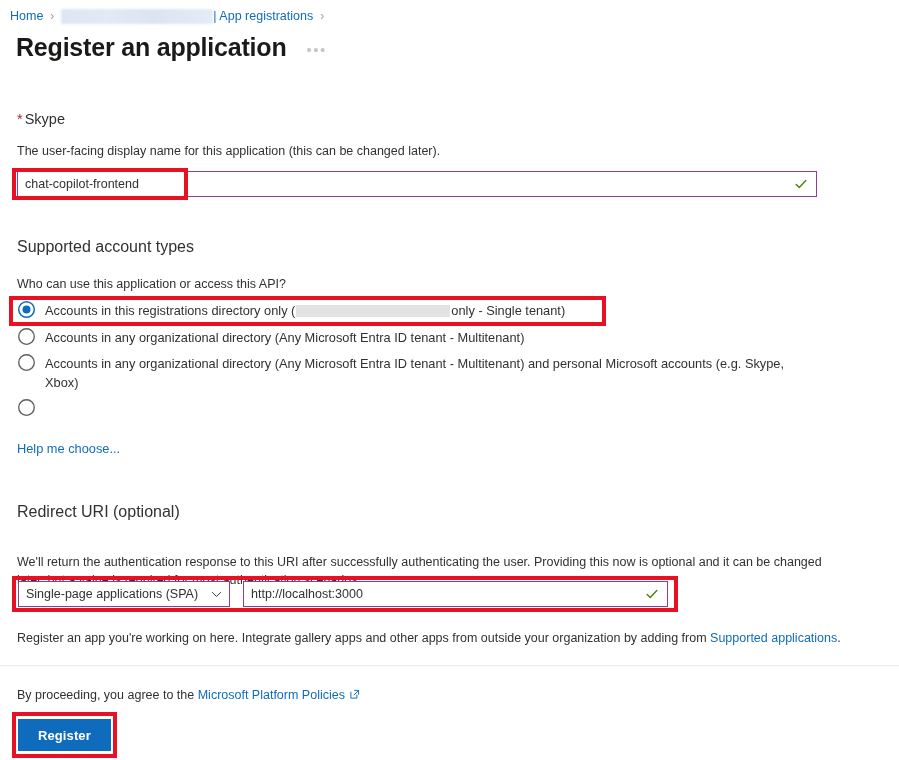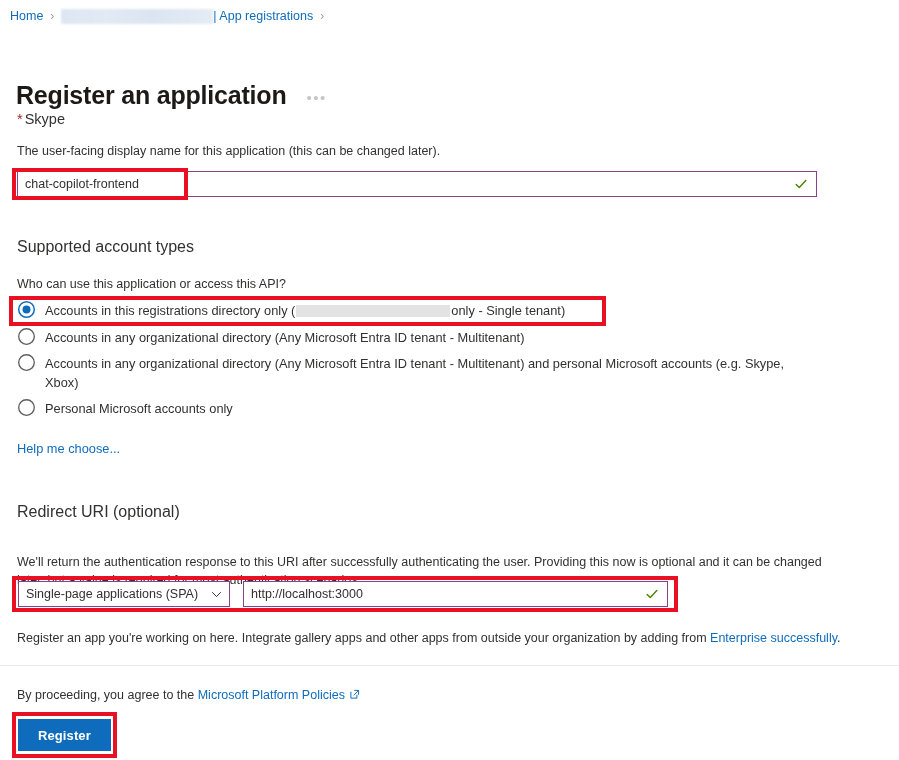--- a/index.html
+++ b/index.html
@@ -55,21 +55,20 @@
     top: 32px;
     display: flex;
     align-items: flex-end;
   }
   .page-title {
     font-size: 25px;
     font-weight: 600;
     letter-spacing: -0.2px;
     color: #1b1a19;
     line-height: 30px;
-    margin-top: 48px;
   }
   .title-ellipsis {
     margin-left: 20px;
     margin-bottom: 4px;
     color: #c8c6c4;
     font-size: 15px;
     letter-spacing: 1.5px;
     cursor: pointer;
   }
 
@@ -261,21 +260,20 @@
   <svg class="radio-mark" viewBox="0 0 20 20">
     <circle cx="10" cy="10" r="8.2" fill="#ffffff" stroke="#605e5c" stroke-width="1.4"></circle>
   </svg>
   <span class="radio-label" style="display:block; width:770px;">Accounts in any organizational directory (Any Microsoft Entra ID tenant - Multitenant) and personal Microsoft accounts (e.g. Skype, Xbox)</span>
 </div>
 
 <div class="radio-row" style="left:17px; top:398px; width:400px;">
   <svg class="radio-mark" viewBox="0 0 20 20">
     <circle cx="10" cy="10" r="8.2" fill="#ffffff" stroke="#605e5c" stroke-width="1.4"></circle>
   </svg>
-  <span class="radio-label">Personal Microsoft accounts only</span>
 </div>
 
 <a class="link" style="position:absolute; left:17px; top:441px; font-size:12.8px;">Help me choose...</a>
 
 <div class="section-head" style="left:17px; top:503px;">Redirect URI (optional)</div>
 <div class="helper" style="left:17px; top:533px; width:805px;margin-top:20px;">We'll return the authentication response to this URI after successfully authenticating the user. Providing this now is optional and it can be changed later, but a value is required for most authentication scenarios.</div>
 
 <div class="dropdown" style="left:18px; top:581px; width:212px;">
   <span class="dd-label">Single-page applications (SPA)</span>
   <svg class="chev" viewBox="0 0 16 16">
@@ -286,21 +284,21 @@
 <div class="text-input" style="left:243px; top:581px; width:425px;gap:8px;">
   <span class="val" title="e.g. https://example.com/auth">http://localhost:3000</span>
   <svg class="ok-check" viewBox="0 0 16 16">
     <path d="M2.5 8.5 L6 12 L13.5 4" fill="none" stroke="#498205" stroke-width="1.6" stroke-linecap="round" stroke-linejoin="round"></path>
   </svg>
 </div>
 
 <div class="annot" style="left:12px; top:576px; width:666px; height:36px;"></div>
 
 <div class="helper" style="left:17px; top:629px; width:865px;">
-  <span>Register an app you're working on here. Integrate gallery apps and other apps from outside your organization by adding from </span><a class="link">Enterprise successfully</a><span>.</span>
+  <span>Register an app you're working on here. Integrate gallery apps and other apps from outside your organization by adding from </span><a class="link">Supported applications</a><span>.</span>
 </div>
 
 <div class="divider" style="left:0px; top:665px; width:899px;"></div>
 
 <div class="helper" style="left:17px; top:686px;">
   <span>By proceeding, you agree to the </span><a class="link">Microsoft Platform Policies</a><svg class="ext-icon" viewBox="0 0 16 16">
     <path d="M2.5 5.5 v8 h8 v-4" fill="none" stroke="#0f6cbd" stroke-width="1.3" stroke-linecap="round" stroke-linejoin="round"></path>
     <path d="M7.5 3.2 h5.3 v5.3" fill="none" stroke="#0f6cbd" stroke-width="1.3" stroke-linecap="round" stroke-linejoin="round"></path>
     <path d="M12.6 3.4 L6.6 9.4" fill="none" stroke="#0f6cbd" stroke-width="1.3" stroke-linecap="round"></path>
   </svg>

